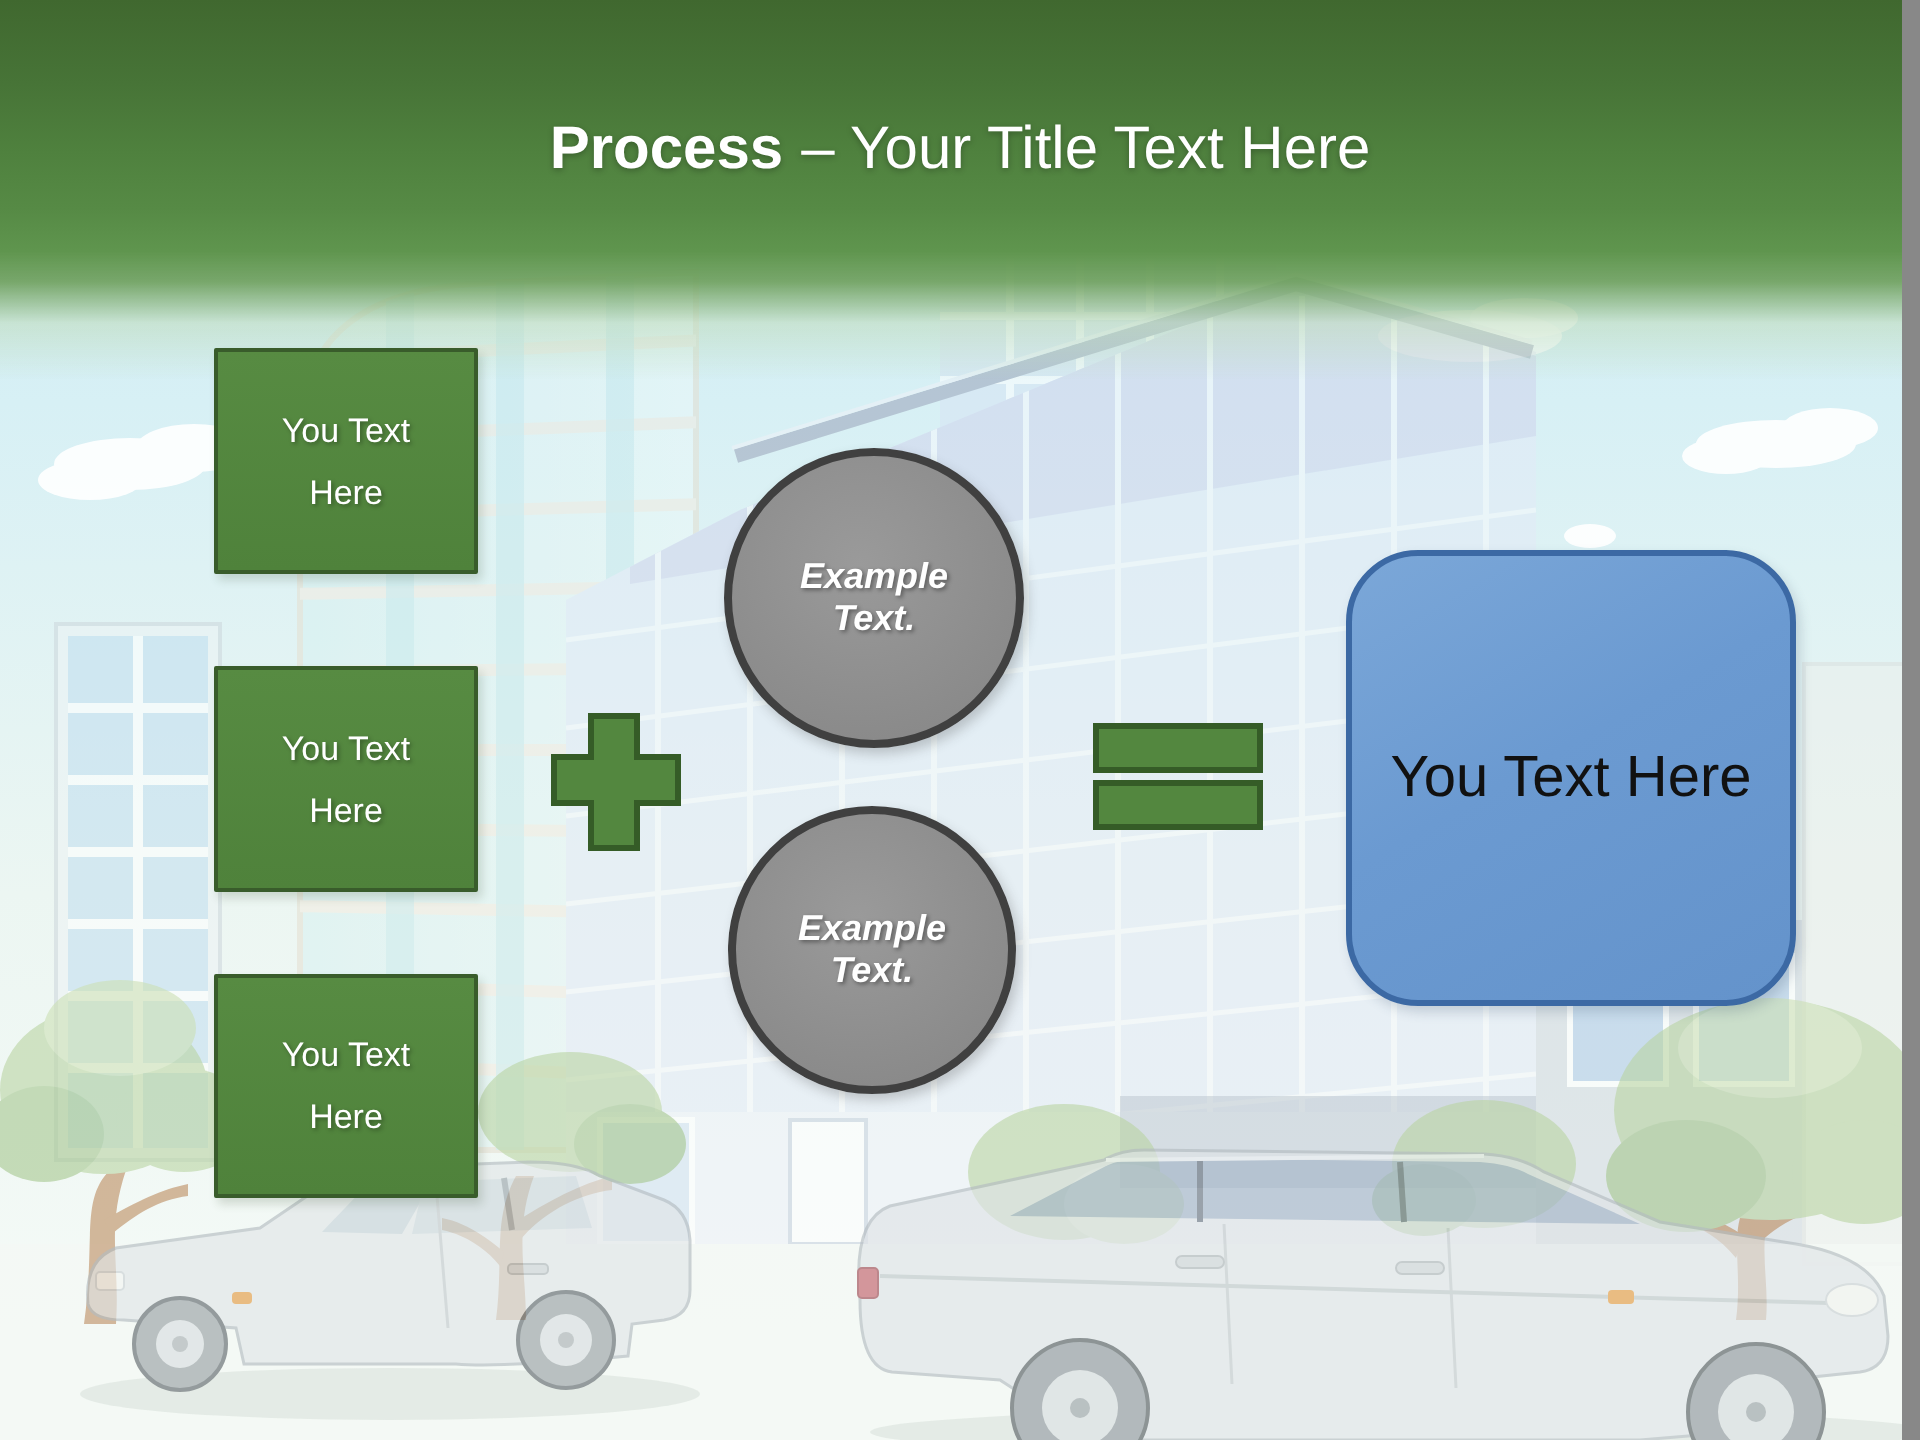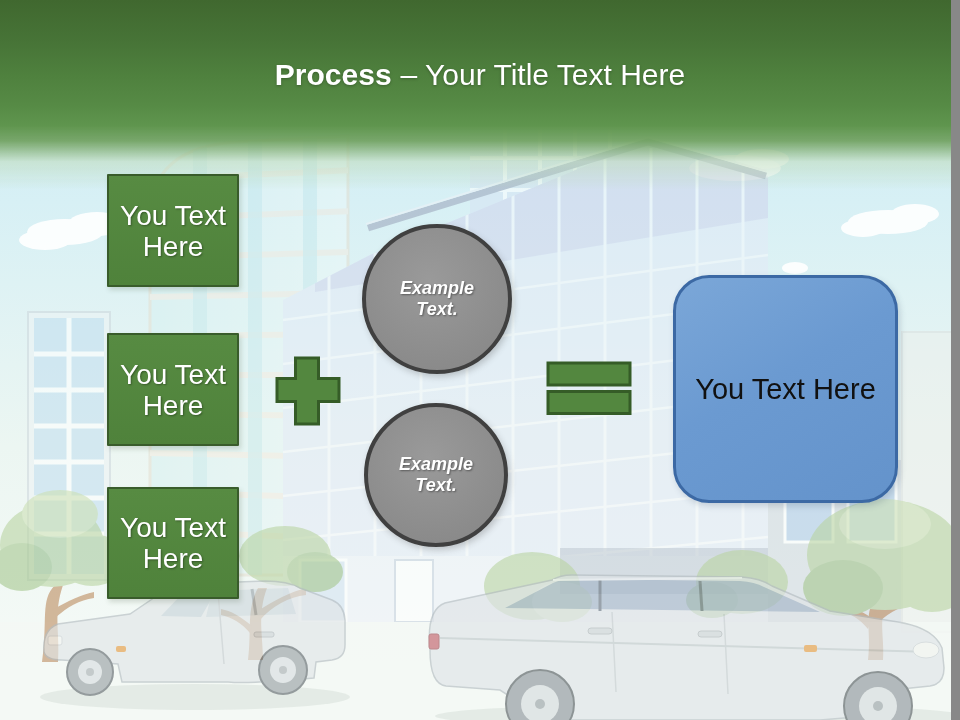--- a/index.html
+++ b/index.html
@@ -22,21 +22,21 @@
     text-shadow:0 1px 3px rgba(0,0,0,.28);
   }
   .slide-title .t-bold{font-weight:700;}
   .slide-title .t-rest{font-weight:400;margin-left:9px;}
   
   .process-box{
     position:absolute;left:107px;width:132px;height:113px;box-sizing:border-box;
     background:linear-gradient(180deg,#578b42,#4f823b);
     border:2.5px solid #395c2b;border-radius:1px;
     display:flex;align-items:center;justify-content:center;
-    color:#ffffff;font-size:28px;line-height:31px;text-align:center;
+    color:#ffffff;font-size:17px;line-height:31px;text-align:center;
     white-space:pre-line;text-shadow:1px 1px 2px rgba(0,0,0,.35);
     box-shadow:2px 3px 5px rgba(50,70,40,.18);
     z-index:2;
   }
   .box-1{top:174px;}
   .box-2{top:333px;}
   .box-3{top:487px;height:112px;}
   
   .op-shape{position:absolute;z-index:2;}
   .op-plus{left:274px;top:355px;}

